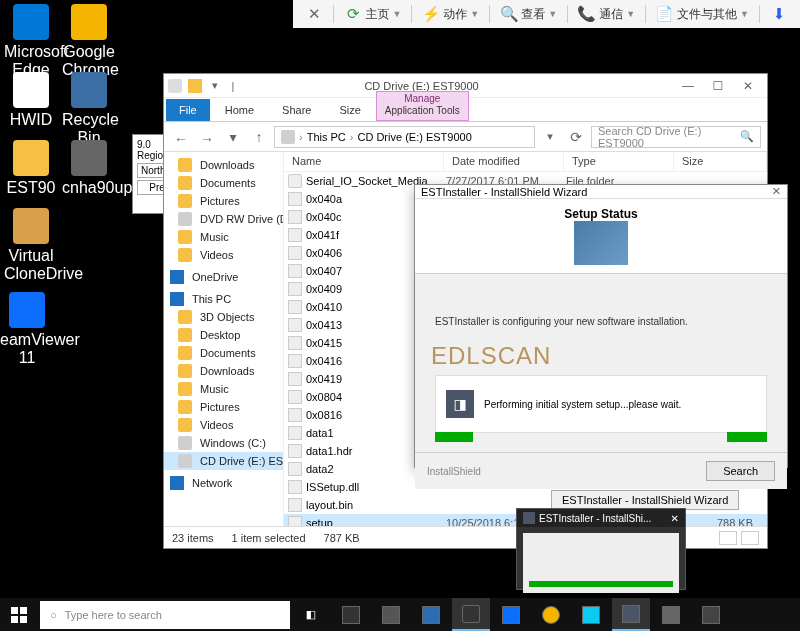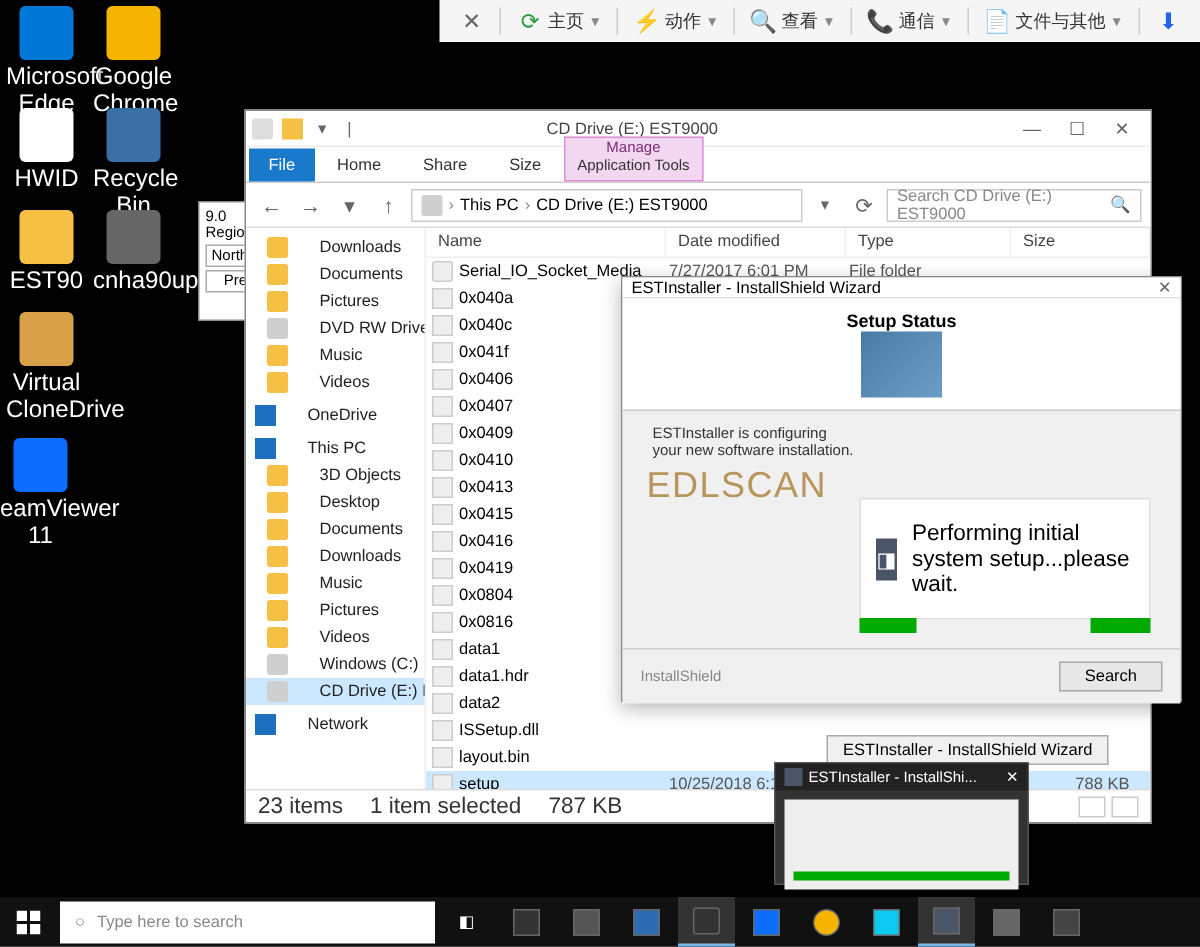--- a/index.html
+++ b/index.html
@@ -31,56 +31,56 @@
 .explorer-tab.manage-group { display: flex; flex-direction: column; align-items: center; background: #f3d6f0; border: 1px solid #d98fd4; padding: 0 8px 4px; font-size: 10px; }
 .explorer-tab.manage-group .mg-top { color: #7a2d72; font-size: 10px; padding: 1px 0; }
 .explorer-addrbar { height: 30px; display: flex; align-items: center; gap: 4px; padding: 0 6px; border-bottom: 1px solid #ddd; background: #fff; }
 .explorer-addrbar .nav-btn { width: 22px; height: 22px; display: flex; align-items: center; justify-content: center; color: #666; cursor: pointer; font-size: 14px; }
 .explorer-addrbar .path { flex: 1; border: 1px solid #ccc; height: 22px; display: flex; align-items: center; padding: 0 6px; font-size: 11px; gap: 4px; }
 .explorer-addrbar .path .crumb { cursor: pointer; }
 .explorer-addrbar .path .sep { color: #888; }
 .explorer-addrbar .search { width: 170px; border: 1px solid #ccc; height: 22px; display: flex; align-items: center; padding: 0 6px; color: #888; }
 .explorer-body { flex: 1; display: flex; overflow: hidden; }
 .explorer-nav { width: 120px; border-right: 1px solid #eee; padding: 4px 0; overflow: hidden; font-size: 11px; color: #222; }
-.nav-item { display: flex; align-items: center; gap: 21px; padding: 2px 4px 2px 14px; cursor: pointer; white-space: nowrap; }
+.nav-item { display: flex; align-items: center; gap: 8px; padding: 2px 4px 2px 14px; cursor: pointer; white-space: nowrap; }
 .nav-item .ni-ico { width: 14px; height: 14px; flex-shrink: 0; }
 .nav-item.group { font-weight: 500; padding-left: 6px; margin-top: 4px; }
 .nav-item.sel { background: #cce8ff; }
 .explorer-content { flex: 1; display: flex; flex-direction: column; overflow: hidden; }
 .col-headers { height: 20px; display: flex; border-bottom: 1px solid #eee; font-size: 11px; color: #444; }
 .col-headers div { padding: 3px 8px; border-right: 1px solid #f0f0f0; }
 .col-name { width: 160px; } .col-date { width: 120px; } .col-type { width: 110px; } .col-size { flex: 1; }
 .file-list { flex: 1; overflow: hidden; }
 .file-row { display: flex; align-items: center; height: 18px; font-size: 11px; padding: 0 4px; cursor: pointer; white-space: nowrap; }
 .file-row.sel { background: #cce8ff; }
 .file-row .fi-ico { width: 14px; height: 14px; margin-right: 4px; flex-shrink: 0; background: #eee; border: 1px solid #ccc; }
 .file-row .fi-name { width: 140px; overflow: hidden; text-overflow: ellipsis; }
 .file-row .fi-date { width: 120px; color: #555; }
 .file-row .fi-type { width: 110px; color: #555; overflow: hidden; text-overflow: ellipsis; }
 .file-row .fi-size { flex: 1; color: #555; text-align: right; padding-right: 10px; }
-.explorer-status { height: 22px; border-top: 1px solid #ddd; display: flex; align-items: center; padding: 0 8px; gap: 18px; font-size: 15px; color: #333; justify-content: space-between; }
+.explorer-status { height: 22px; border-top: 1px solid #ddd; display: flex; align-items: center; padding: 0 8px; gap: 18px; font-size: 11px; color: #333; justify-content: space-between; }
 .explorer-status .right-icons { display: flex; gap: 4px; }
 .explorer-status .right-icons .si { width: 18px; height: 14px; border: 1px solid #ccc; cursor: pointer; }
 
 
 .region-win { position: absolute; left: 132px; top: 134px; width: 60px; height: 80px; background: #fff; border: 1px solid #888; font-size: 10px; padding: 4px; }
 
 
 .installer { position: absolute; left: 414px; top: 184px; width: 374px; height: 284px; background: #f0f0f0; border: 1px solid #888; box-shadow: 0 4px 12px rgba(0,0,0,.3); display: flex; flex-direction: column; }
 .installer-title { height: 22px; background: #fff; border-bottom: 1px solid #ddd; display: flex; align-items: center; justify-content: space-between; padding: 0 6px; font-size: 11px; }
 .installer-title .x { cursor: pointer; color: #666; }
 .installer-header { padding: 8px 14px; background: #fff; border-bottom: 1px solid #ccc; display: flex; justify-content: space-between; align-items: center; flex-direction: column; }
 .installer-header h3 { font-size: 12px; font-weight: 600; }
 .installer-header .banner { width: 54px; height: 44px; background: linear-gradient(135deg,#4a7ba6,#6b9dc7); }
-.installer-body { flex: 1; padding: 10px 20px; background: #f0f0f0; position: relative; display: flex; flex-direction: row; justify-content: space-between; }
+.installer-body { flex: 1; padding: 10px 20px; background: #f0f0f0; position: relative; display: flex; flex-direction: column; justify-content: space-between; margin-top: 32px; }
 .installer-body .msg { font-size: 10px; color: #333; }
 .installer-body .watermark { position: absolute; left: 16px; top: 36px; font-size: 24px; font-weight: 500; color: #b8955a; letter-spacing: 1px; pointer-events: none; }
 .installer-body .progress-panel { background: #fff; border: 1px solid #ddd; padding: 14px 10px; display: flex; align-items: center; gap: 10px; margin-top: 48px; }
 .installer-body .progress-panel .pp-ico { width: 28px; height: 28px; background: #4a5568; display: flex; align-items: center; justify-content: center; color: #fff; font-size: 14px; }
-.installer-body .progress-panel .pp-text { font-size: 15px; }
+.installer-body .progress-panel .pp-text { font-size: 10px; }
 .installer-body .progress-bar-row { display: flex; align-items: center; gap: 0; margin-top: -1px; }
 .installer-body .pb-seg { height: 10px; background: #0a0; }
 .installer-body .pb-seg.left { width: 38px; }
 .installer-body .pb-seg.right { width: 40px; margin-left: auto; }
 .installer-footer { border-top: 1px solid #ccc; padding: 8px 12px; display: flex; justify-content: space-between; align-items: center; background: #f0f0f0; }
 .installer-footer .ish { font-size: 10px; color: #888; text-align: right; }
 .installer-footer button { padding: 3px 16px; font-size: 11px; background: #e8e8e8; border: 1px solid #aaa; cursor: pointer; }
 
 
 .taskbar-tooltip { position: absolute; left: 551px; top: 490px; padding: 3px 10px; background: #f0f0f0; border: 1px solid #aaa; font-size: 11px; white-space: nowrap; }

